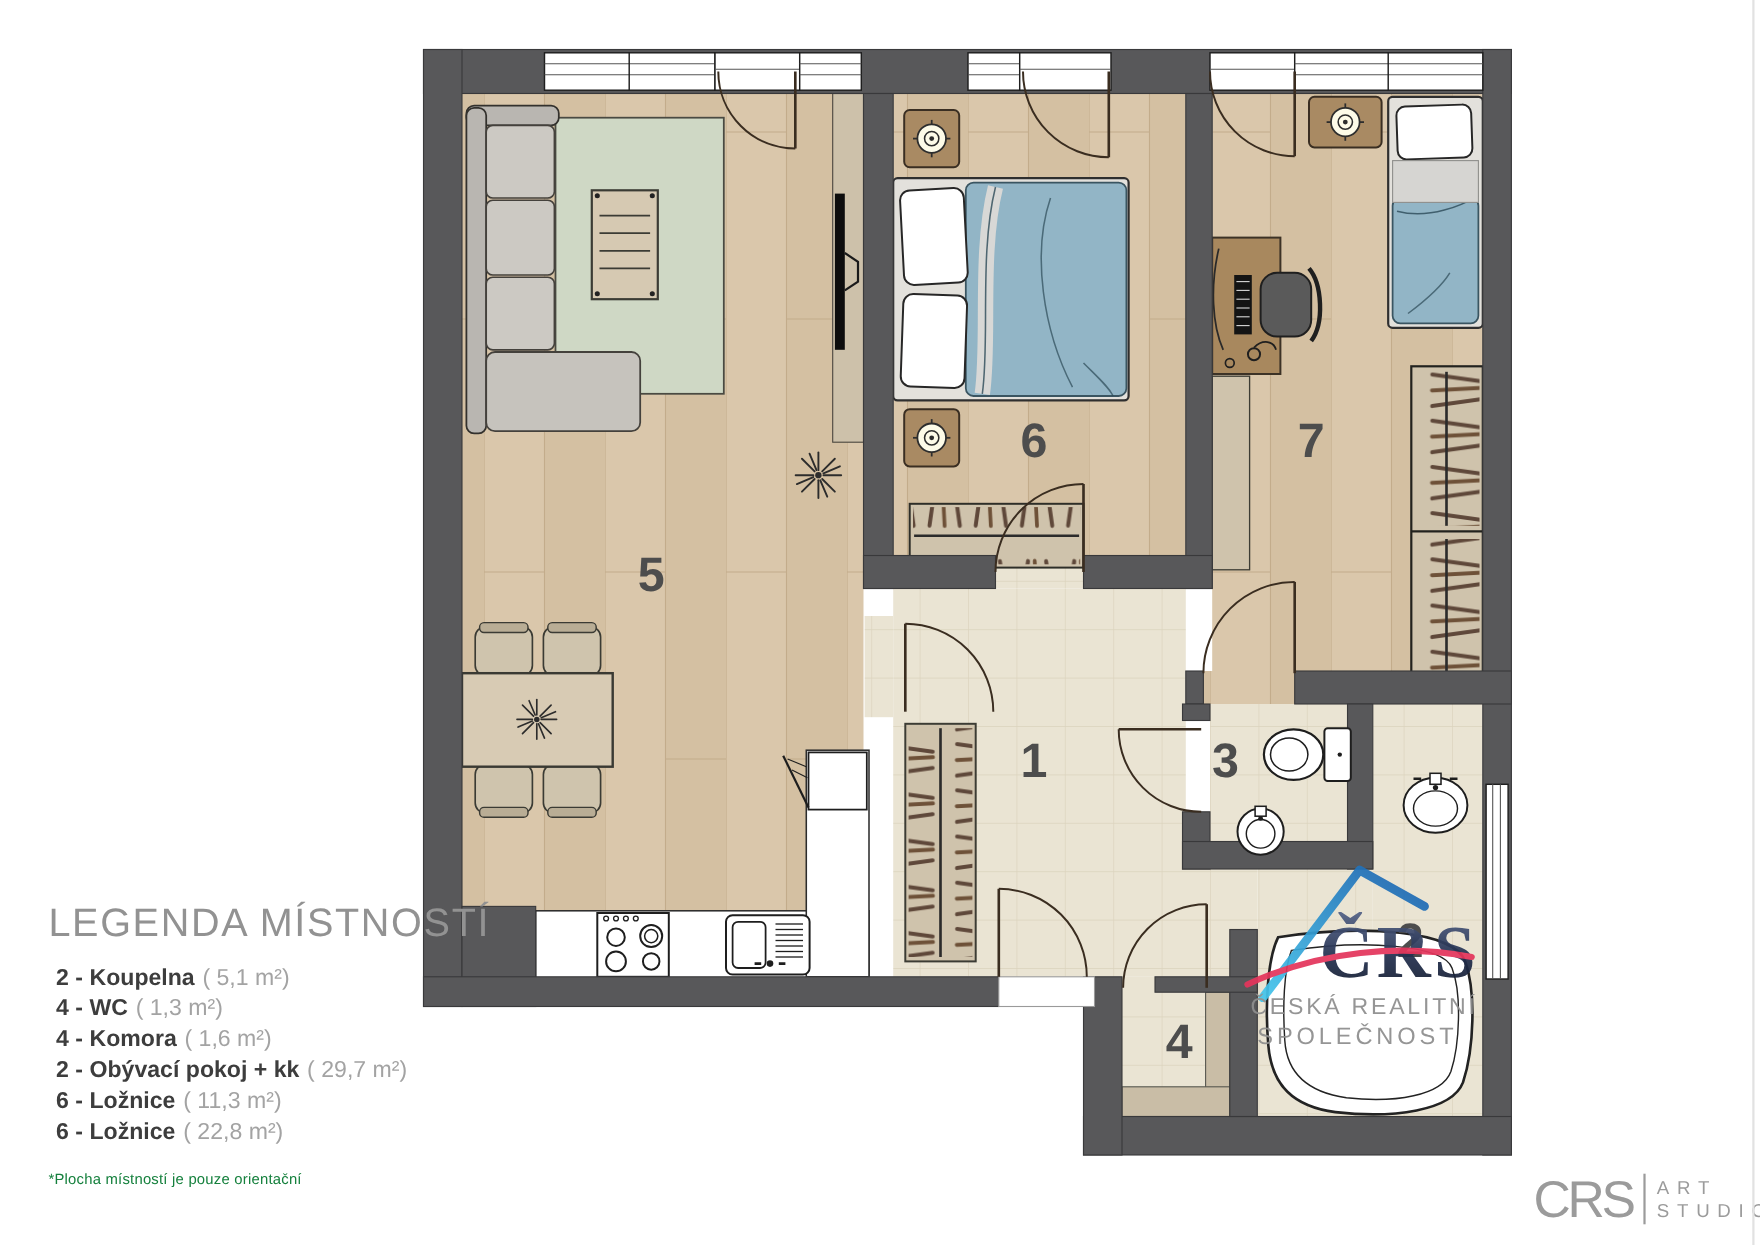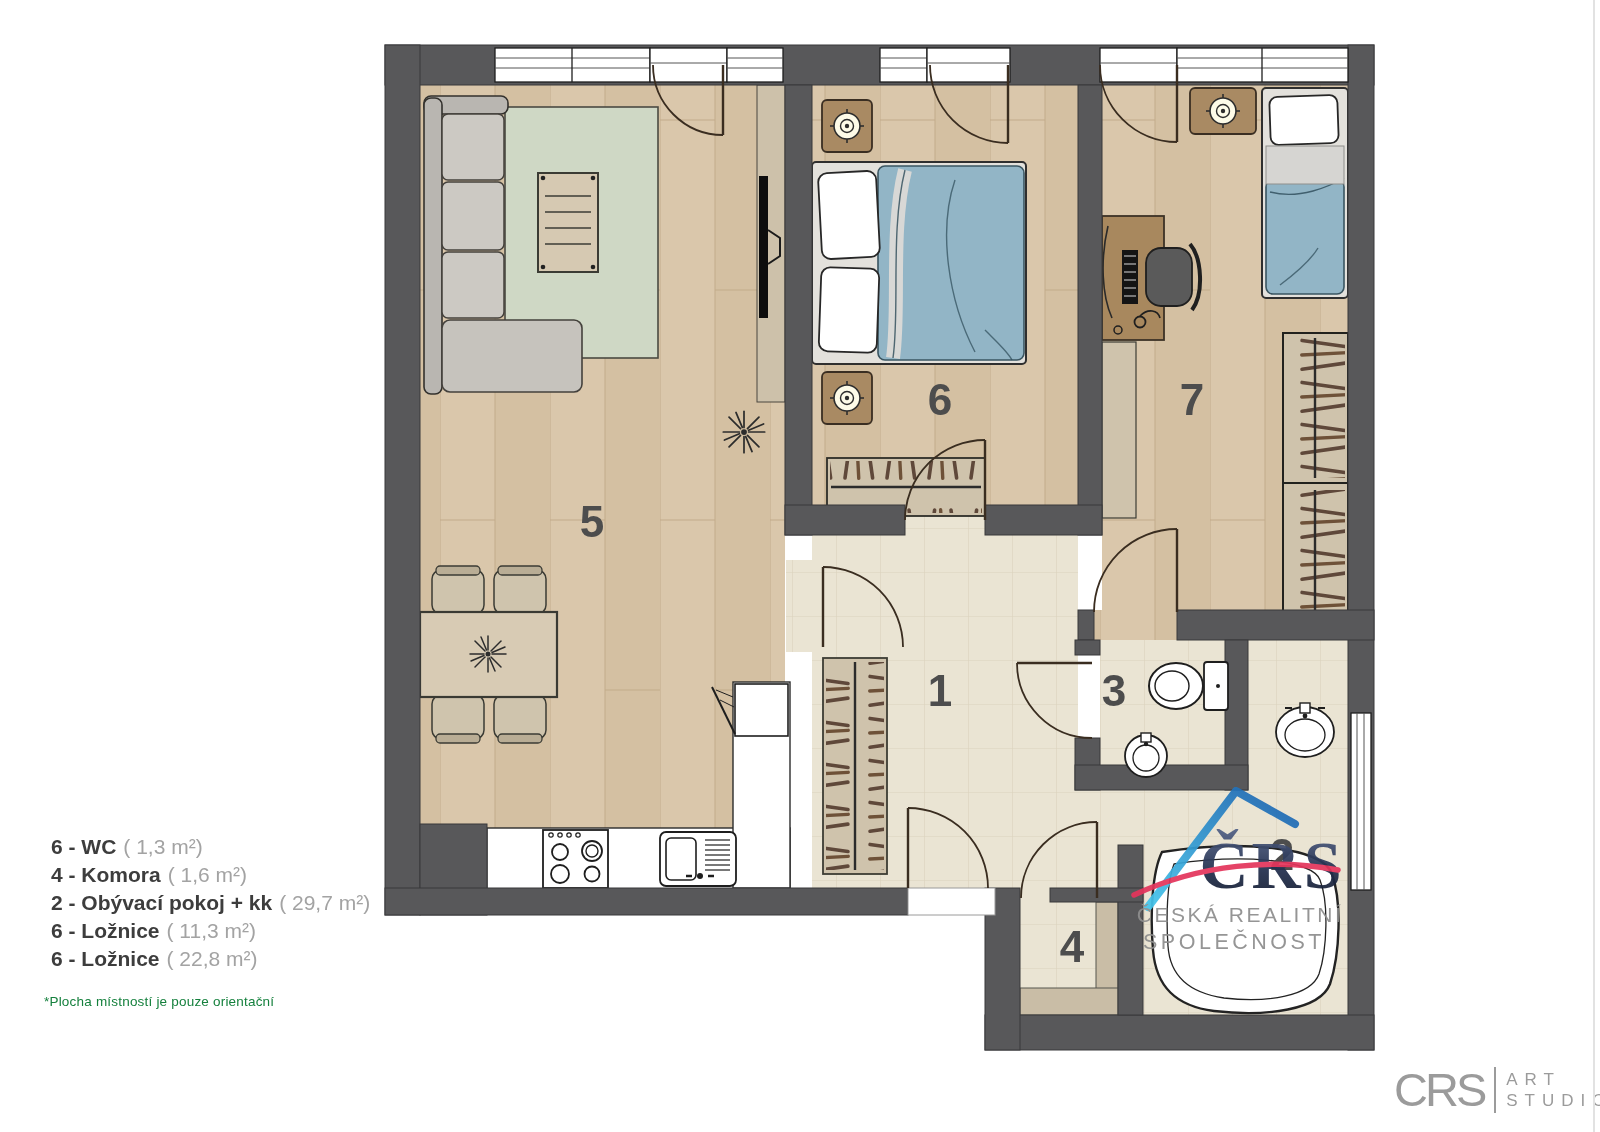--- a/index.html
+++ b/index.html
@@ -393,22 +393,24 @@
     <path d="M1148,907 L1236,791 L1295,824" fill="none" stroke="url(#roofG)" stroke-width="8" stroke-linejoin="round" stroke-linecap="round"></path>
     <path d="M1180,833 L1180,874" stroke="url(#roofG)" stroke-width="5" stroke-linecap="round"></path>
     <text x="1272" y="888" font-family="Liberation Serif, serif" font-weight="bold" font-size="68" letter-spacing="3" text-anchor="middle" fill="url(#crsG)">ČRS</text>
     <path d="M1134,895 C1200,864 1274,858 1338,870" fill="none" stroke="#e4355c" stroke-width="5.5" stroke-linecap="round"></path>
     <text x="1240" y="922" font-size="21" letter-spacing="2.5" text-anchor="middle" fill="#8e8e8e">ČESKÁ REALITNÍ</text>
     <text x="1234" y="949" font-size="21.5" letter-spacing="3.5" text-anchor="middle" fill="#8e8e8e">SPOLEČNOST</text>
   </g>
 </svg>
 
 <div class="legend">
+  <div class="legend-title">LEGENDA MÍSTNOSTÍ</div>
   <ul>
-    <li><b>6 - WC</b><span class="area">( 1,3 m²)</span></li>
+    <li><b>2 - Koupelna</b><span class="area">( 5,1 m²)</span></li>
+    <li><b>4 - WC</b><span class="area">( 1,3 m²)</span></li>
     <li><b>4 - Komora</b><span class="area">( 1,6 m²)</span></li>
     <li><b>2 - Obývací pokoj + kk</b><span class="area">( 29,7 m²)</span></li>
     <li><b>6 - Ložnice</b><span class="area">( 11,3 m²)</span></li>
     <li><b>6 - Ložnice</b><span class="area">( 22,8 m²)</span></li>
   </ul>
   <div class="legend-foot">*Plocha místností je pouze orientační</div>
 </div>
 
 <div class="studio">
   <div class="brand">CRS</div>

